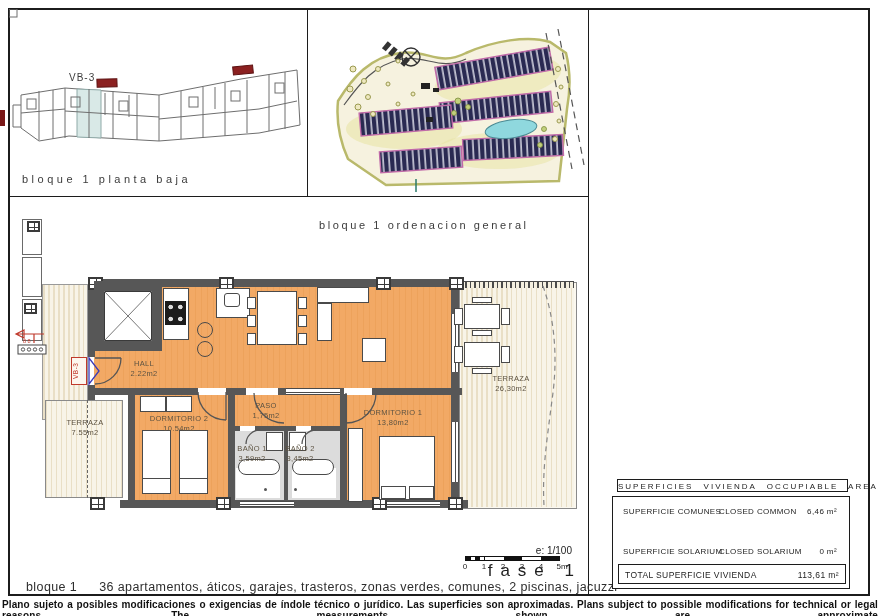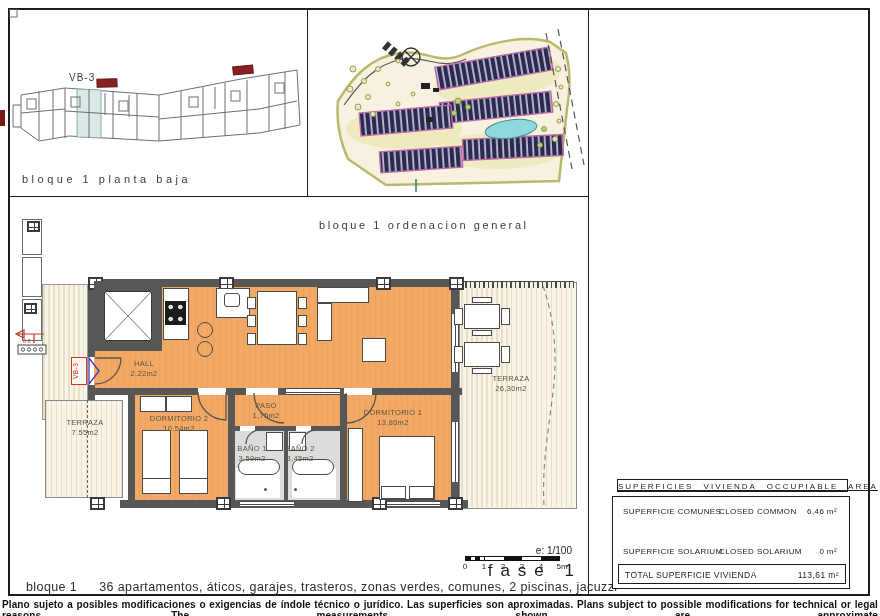--- a/index.html
+++ b/index.html
@@ -30,21 +30,21 @@
   .round{border-radius:50%;}
   .pill{border-radius:8px;}
   
   .scale-label{font-size:10px;color:#222;text-align:right;}
   .scale-num{position:absolute;top:8px;font-size:8px;color:#222;transform:translateX(-50%);}
   .fase{font-size:17px;letter-spacing:8px;color:#1e1e1e;text-align:right;white-space:nowrap;}
   .caption{font-size:12.5px;letter-spacing:.4px;color:#2e2e2e;white-space:nowrap;}
   .caption b{font-weight:normal;margin-right:22px;}
   
   .tbox{border:1.5px solid #1c1c1c;background:#fff;}
-  .ttitle{font-size:8px;letter-spacing:2px;word-spacing:6px;color:#1c1c1c;text-align:left;line-height:13px;white-space:nowrap;text-decoration:underline;}
+  .ttitle{font-size:8px;letter-spacing:2px;word-spacing:6px;color:#1c1c1c;text-align:left;line-height:13px;white-space:nowrap;}
   .trow{position:absolute;left:0;right:0;height:12px;font-size:8px;letter-spacing:.4px;color:#1c1c1c;}
   .trow .c1{position:absolute;left:10px;}
   .trow .c2{position:absolute;left:106px;}
   .trow .c3{position:absolute;right:12px;text-align:right;}
   .ttotal{font-size:8.5px;letter-spacing:.4px;color:#1c1c1c;}
   .disclaimer{font-size:10px;font-weight:bold;color:#111;text-align:justify;text-align-last:justify;letter-spacing:.1px;}
   .vb3box{border:1px solid #c0392b;background:#fdf6ee;}
   .vb3box span{position:absolute;left:0;top:0;width:100%;height:100%;writing-mode:vertical-rl;
       transform:rotate(180deg);font-size:6.5px;color:#c0392b;text-align:center;letter-spacing:.5px;}
   svg{display:block;}

